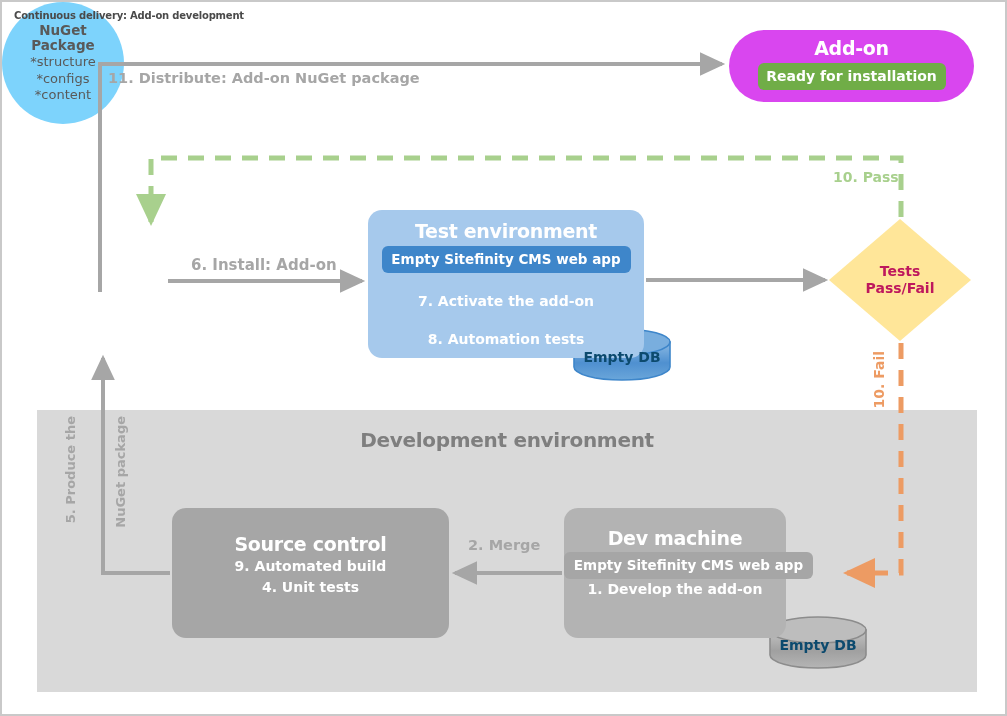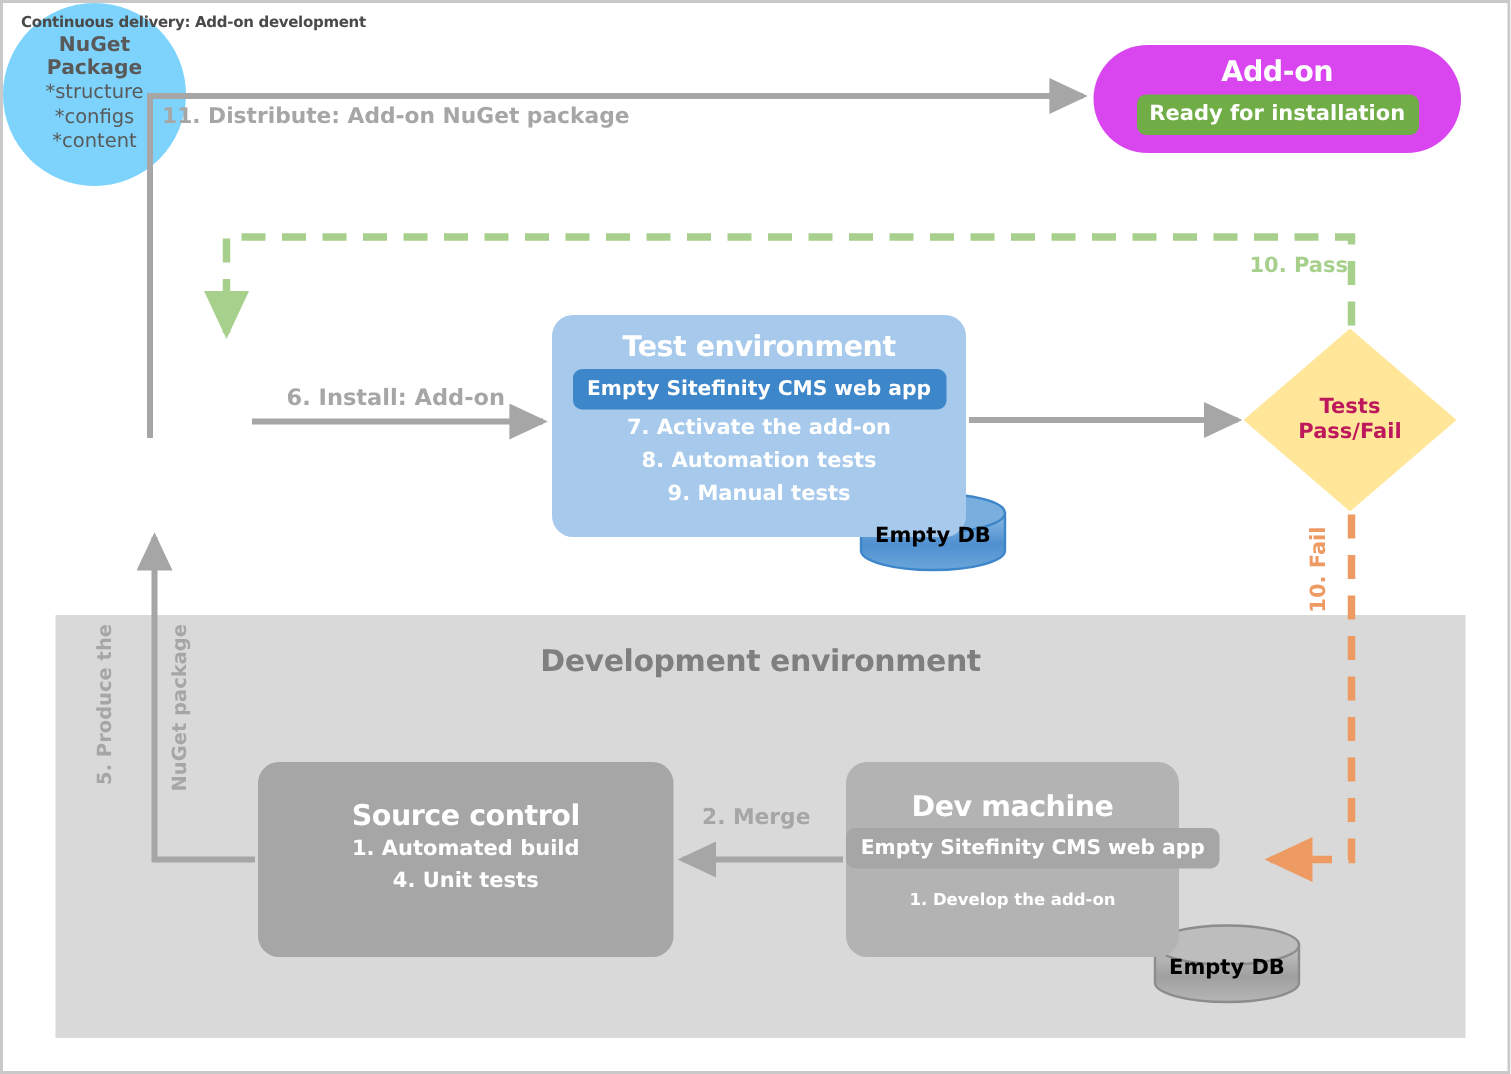--- a/index.html
+++ b/index.html
@@ -114,21 +114,21 @@
     background: #a6c9ec;
   }
   #test-node .node-title { font-size: 19px; padding-top: 10px; }
   #test-node .pill {
     background: #3e86ca;
     font-size: 13.5px;
     width: 249px;
     padding: 5px 0 6px 0;
     margin-top: 4px;
   }
-  #test-node .node-sub { font-size: 14px; line-height: 1.27; margin-top: 4px; }
+  #test-node .node-sub { font-size: 14px; line-height: 1.27; margin-top: 20px; }
 
   
   #source-node {
     left: 170px; top: 506px;
     width: 277px; height: 130px;
     background: #a6a6a6;
   }
   #source-node .node-title { font-size: 19px; padding-top: 25px; }
   #source-node .node-sub { font-size: 14px; line-height: 1.27; margin-top: 3px; }
 
@@ -139,32 +139,32 @@
     background: #b3b3b3;
   }
   #devmachine-node .node-title { font-size: 19px; padding-top: 19px; }
   #devmachine-node .pill {
     background: #a6a6a6;
     font-size: 13.5px;
     width: 249px;
     padding: 5px 0 6px 0;
     margin-top: 3px;
   }
-  #devmachine-node .node-sub { font-size: 11px; margin-top: 14px; }
+  #devmachine-node .node-sub { font-size: 14px; margin-top: 2px; }
 
   
   .db {
     position: absolute;
     width: 96px; height: 52px;
   }
   .db .db-label {
     position: absolute;
     left: 0; top: 20px; width: 96px;
     text-align: center;
-    font-size: 14px; font-weight: bold; color: #000000;
+    font-size: 14px; font-weight: bold; color: #0c4a6e;
     z-index: 3;
   }
   #db-test { left: 572px; top: 327px; }
   #db-dev  { left: 768px; top: 615px; }
 
   
   #decision-node {
     position: absolute;
     left: 827px; top: 217px;
     width: 142px; height: 122px;
@@ -312,21 +312,21 @@
   <div id="decision-node">
     <div class="diamond-shape"></div>
     <div class="diamond-text">
       <div>Tests</div>
       <div>Pass/Fail</div>
     </div>
   </div>
 
   <div class="node" id="source-node">
     <div class="node-title">Source control</div>
-    <div class="node-sub">1. Automated build</div>
+    <div class="node-sub">9. Automated build</div>
     <div class="node-sub">4. Unit tests</div>
   </div>
 
   <div class="node" id="devmachine-node">
     <div class="node-title">Dev machine</div>
     <div class="pill">Empty Sitefinity CMS web app</div>
     <div class="node-sub">1. Develop the add-on</div>
   </div>
 
   <div class="db" id="db-dev">

